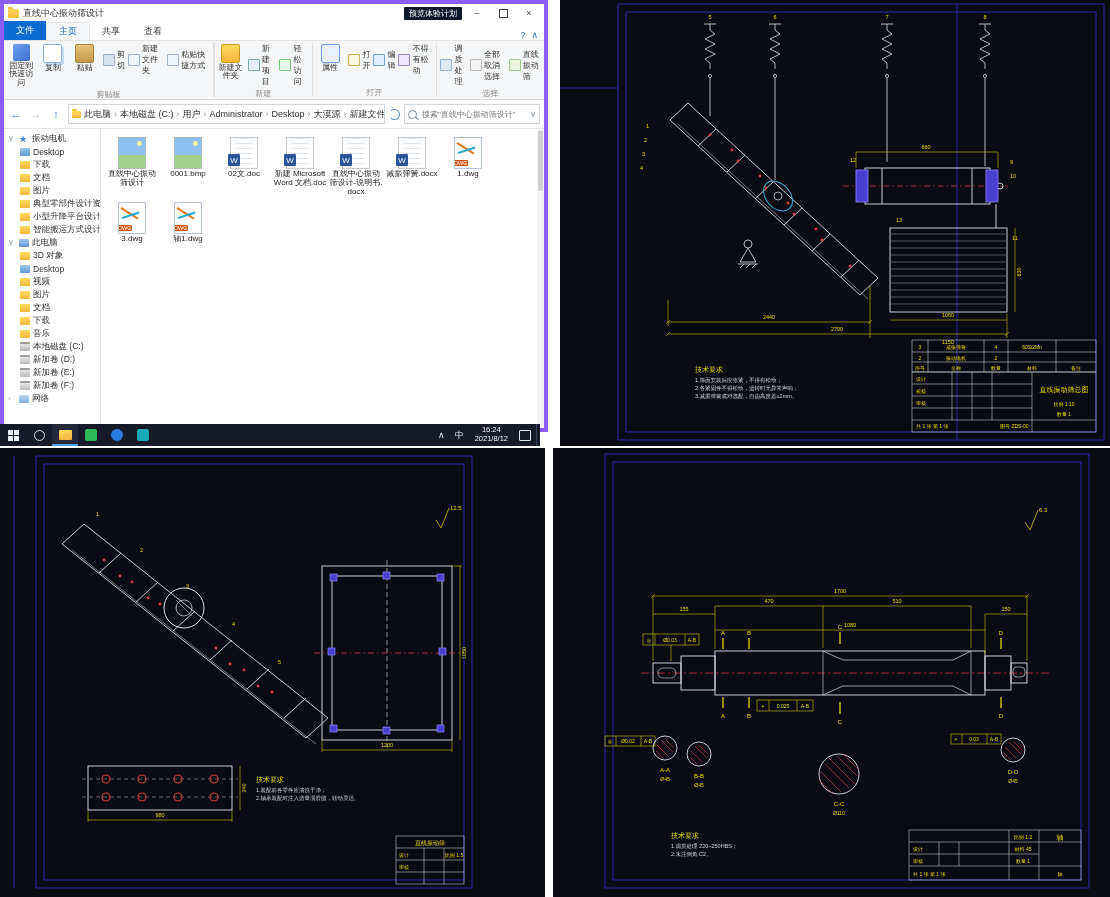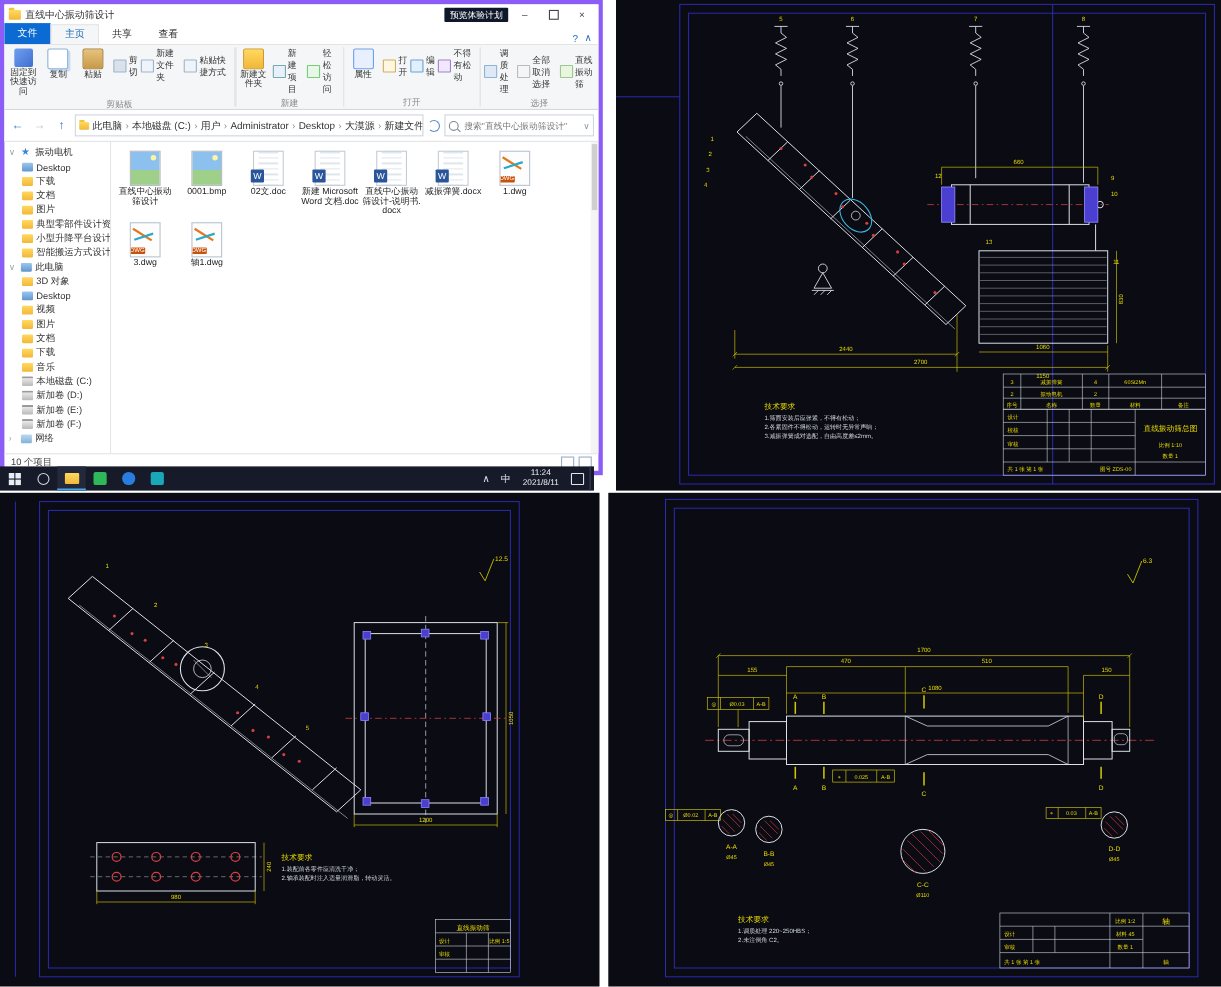--- a/index.html
+++ b/index.html
@@ -426,27 +426,20 @@
             <span class="dwgbadge">DWG</span>
           </div>
         <div class="fname">轴1.dwg</div>
       </div>
     </div>
     <div class="vscroll">
         <div class="vthumb"></div>
       </div>
   </div>
 
-  <div class="statusbar">
-    <span>10 个项目</span>
-    <span class="sb-right">
-      <span class="sb-ic"></span>
-      <span class="sb-ic"></span>
-    </span>
-  </div>
 </div>
 
 <div id="taskbar" class="q">
   <div class="tk">
       <span class="winlogo">
         <span></span>
         <span></span>
         <span></span>
         <span></span>
       </span>
@@ -463,22 +456,22 @@
   <div class="tk">
       <span class="tk-blue"></span>
     </div>
   <div class="tk">
       <span class="tk-teal"></span>
     </div>
   <div class="tk-right">
     <span class="tk-sm">∧</span>
     <span class="tk-sm">中</span>
     <span class="clock">
-      <span>11:24</span>
-      <span>2021/8/11</span>
+      <span>16:24</span>
+      <span>2021/8/12</span>
     </span>
     <span class="tk-sm">
         <span class="noteic"></span>
       </span>
     <span class="showdesk"></span>
   </div>
 </div>
 
 <div class="cad q" style="left:560px;top:0;width:550px;height:446px">
 <svg viewBox="0 0 550 446">

